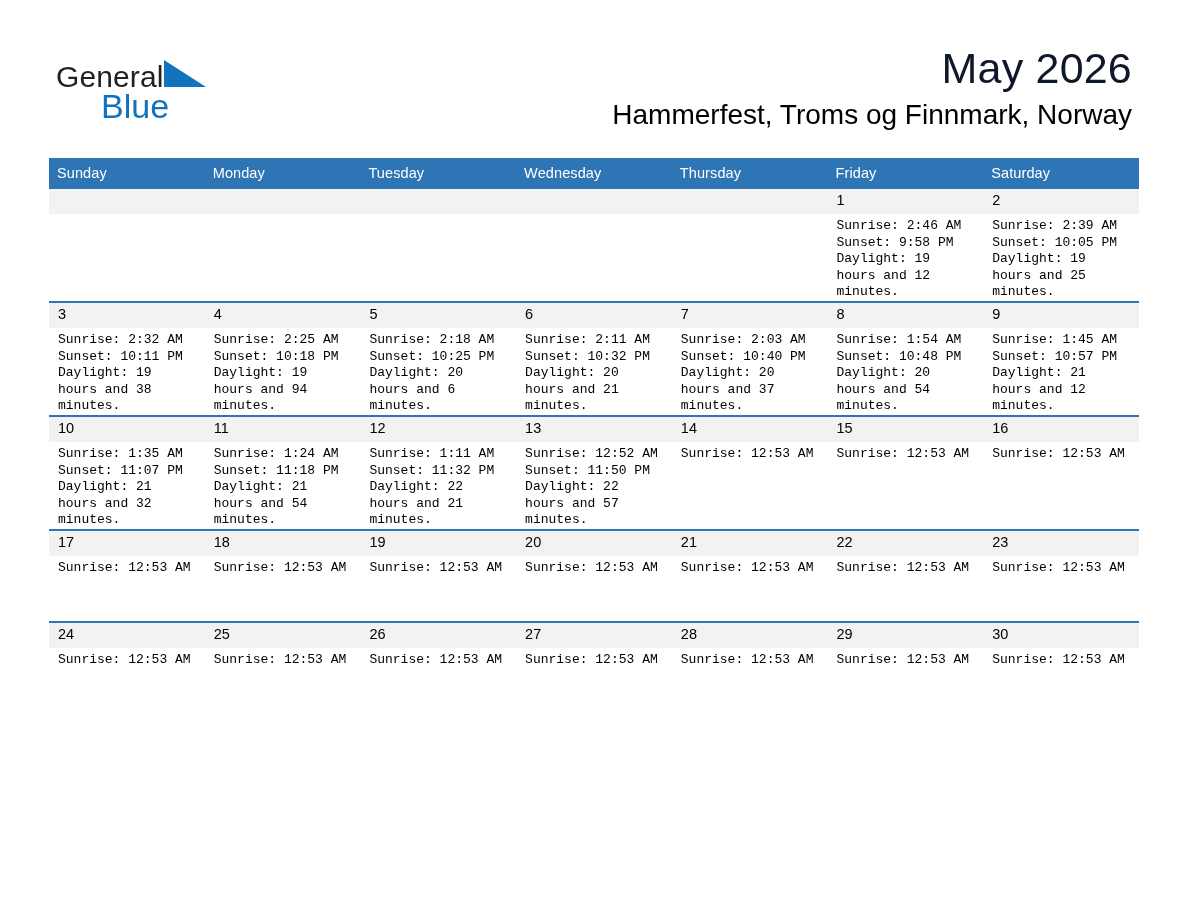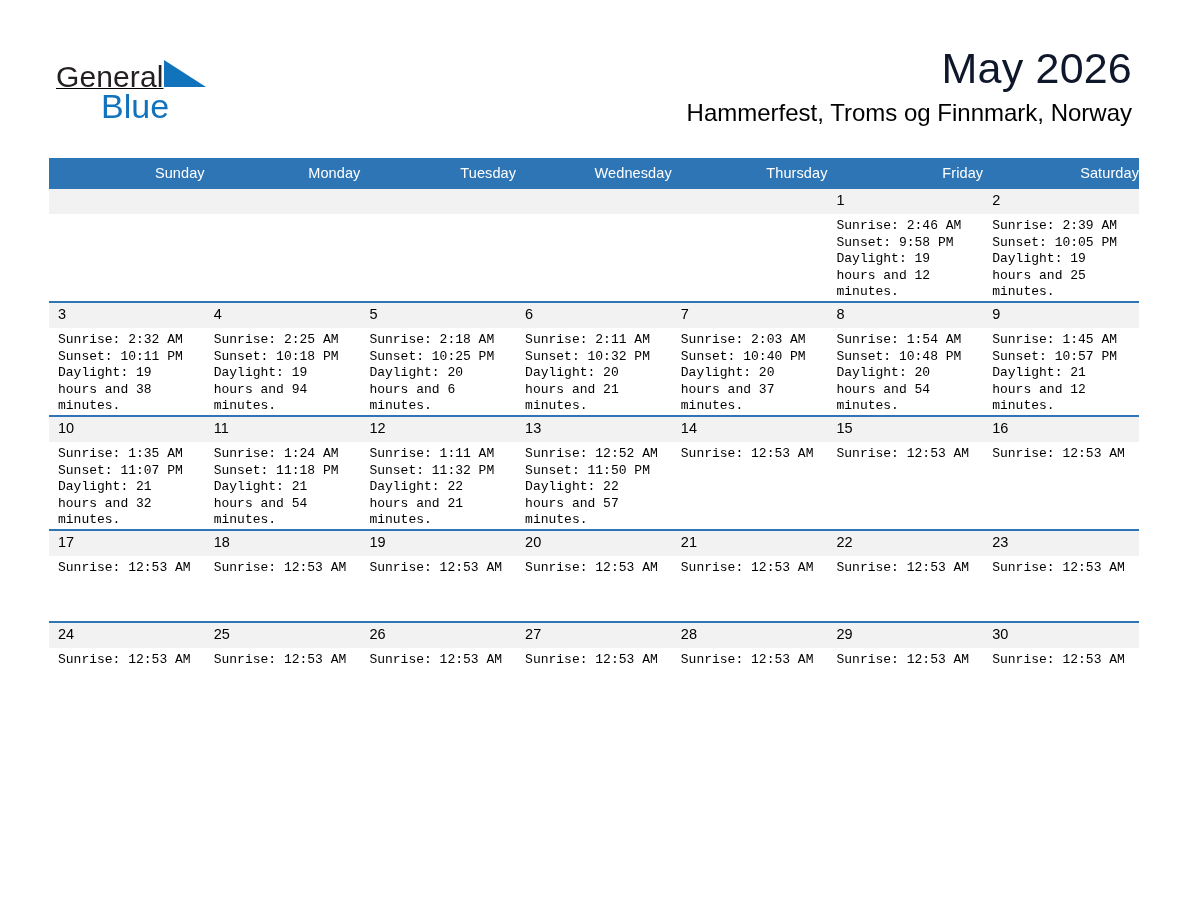--- a/index.html
+++ b/index.html
@@ -34,21 +34,20 @@
     left: 56px;
     top: 58px;
     width: 260px;
     height: 70px;
     line-height: 1;
   }
   .logo-row1 {
     position: relative;
     height: 34px;
     white-space: nowrap;
-    text-decoration: underline;
   }
   .logo-general {
     font-size: 30px;
     letter-spacing: 0.1px;
     color: #231f20;
     font-family: "Liberation Sans", sans-serif;
   }
   .logo-flag {
     display: inline-block;
     vertical-align: -1px;
@@ -69,21 +68,21 @@
   }
   .month-title {
     font-size: 43px;
     font-weight: normal;
     color: #0f172a;
     line-height: 1.05;
     letter-spacing: 0.2px;
   }
   .location-title {
     margin-top: 9px;
-    font-size: 24px;
+    font-size: 28px;
     font-weight: normal;
     color: #000000;
     line-height: 1.1;
   }
 
   
   .calendar {
     position: absolute;
     left: 49px;
     top: 158px;
@@ -92,21 +91,21 @@
   table.cal {
     width: 1090px;
     border-collapse: collapse;
     table-layout: fixed;
   }
   table.cal th {
     background: #2e75b6;
     color: #ffffff;
     font-size: 14.5px;
     font-weight: normal;
-    text-align: right;
+    text-align: left;
     padding: 7px 0 8px 8px;
     height: 16px;
     letter-spacing: 0.1px;
   }
   td.daycell {
     vertical-align: top;
     padding: 0;
     border-top: 2px solid #2e75b6;
     background: #ffffff;
     height: 90px;

